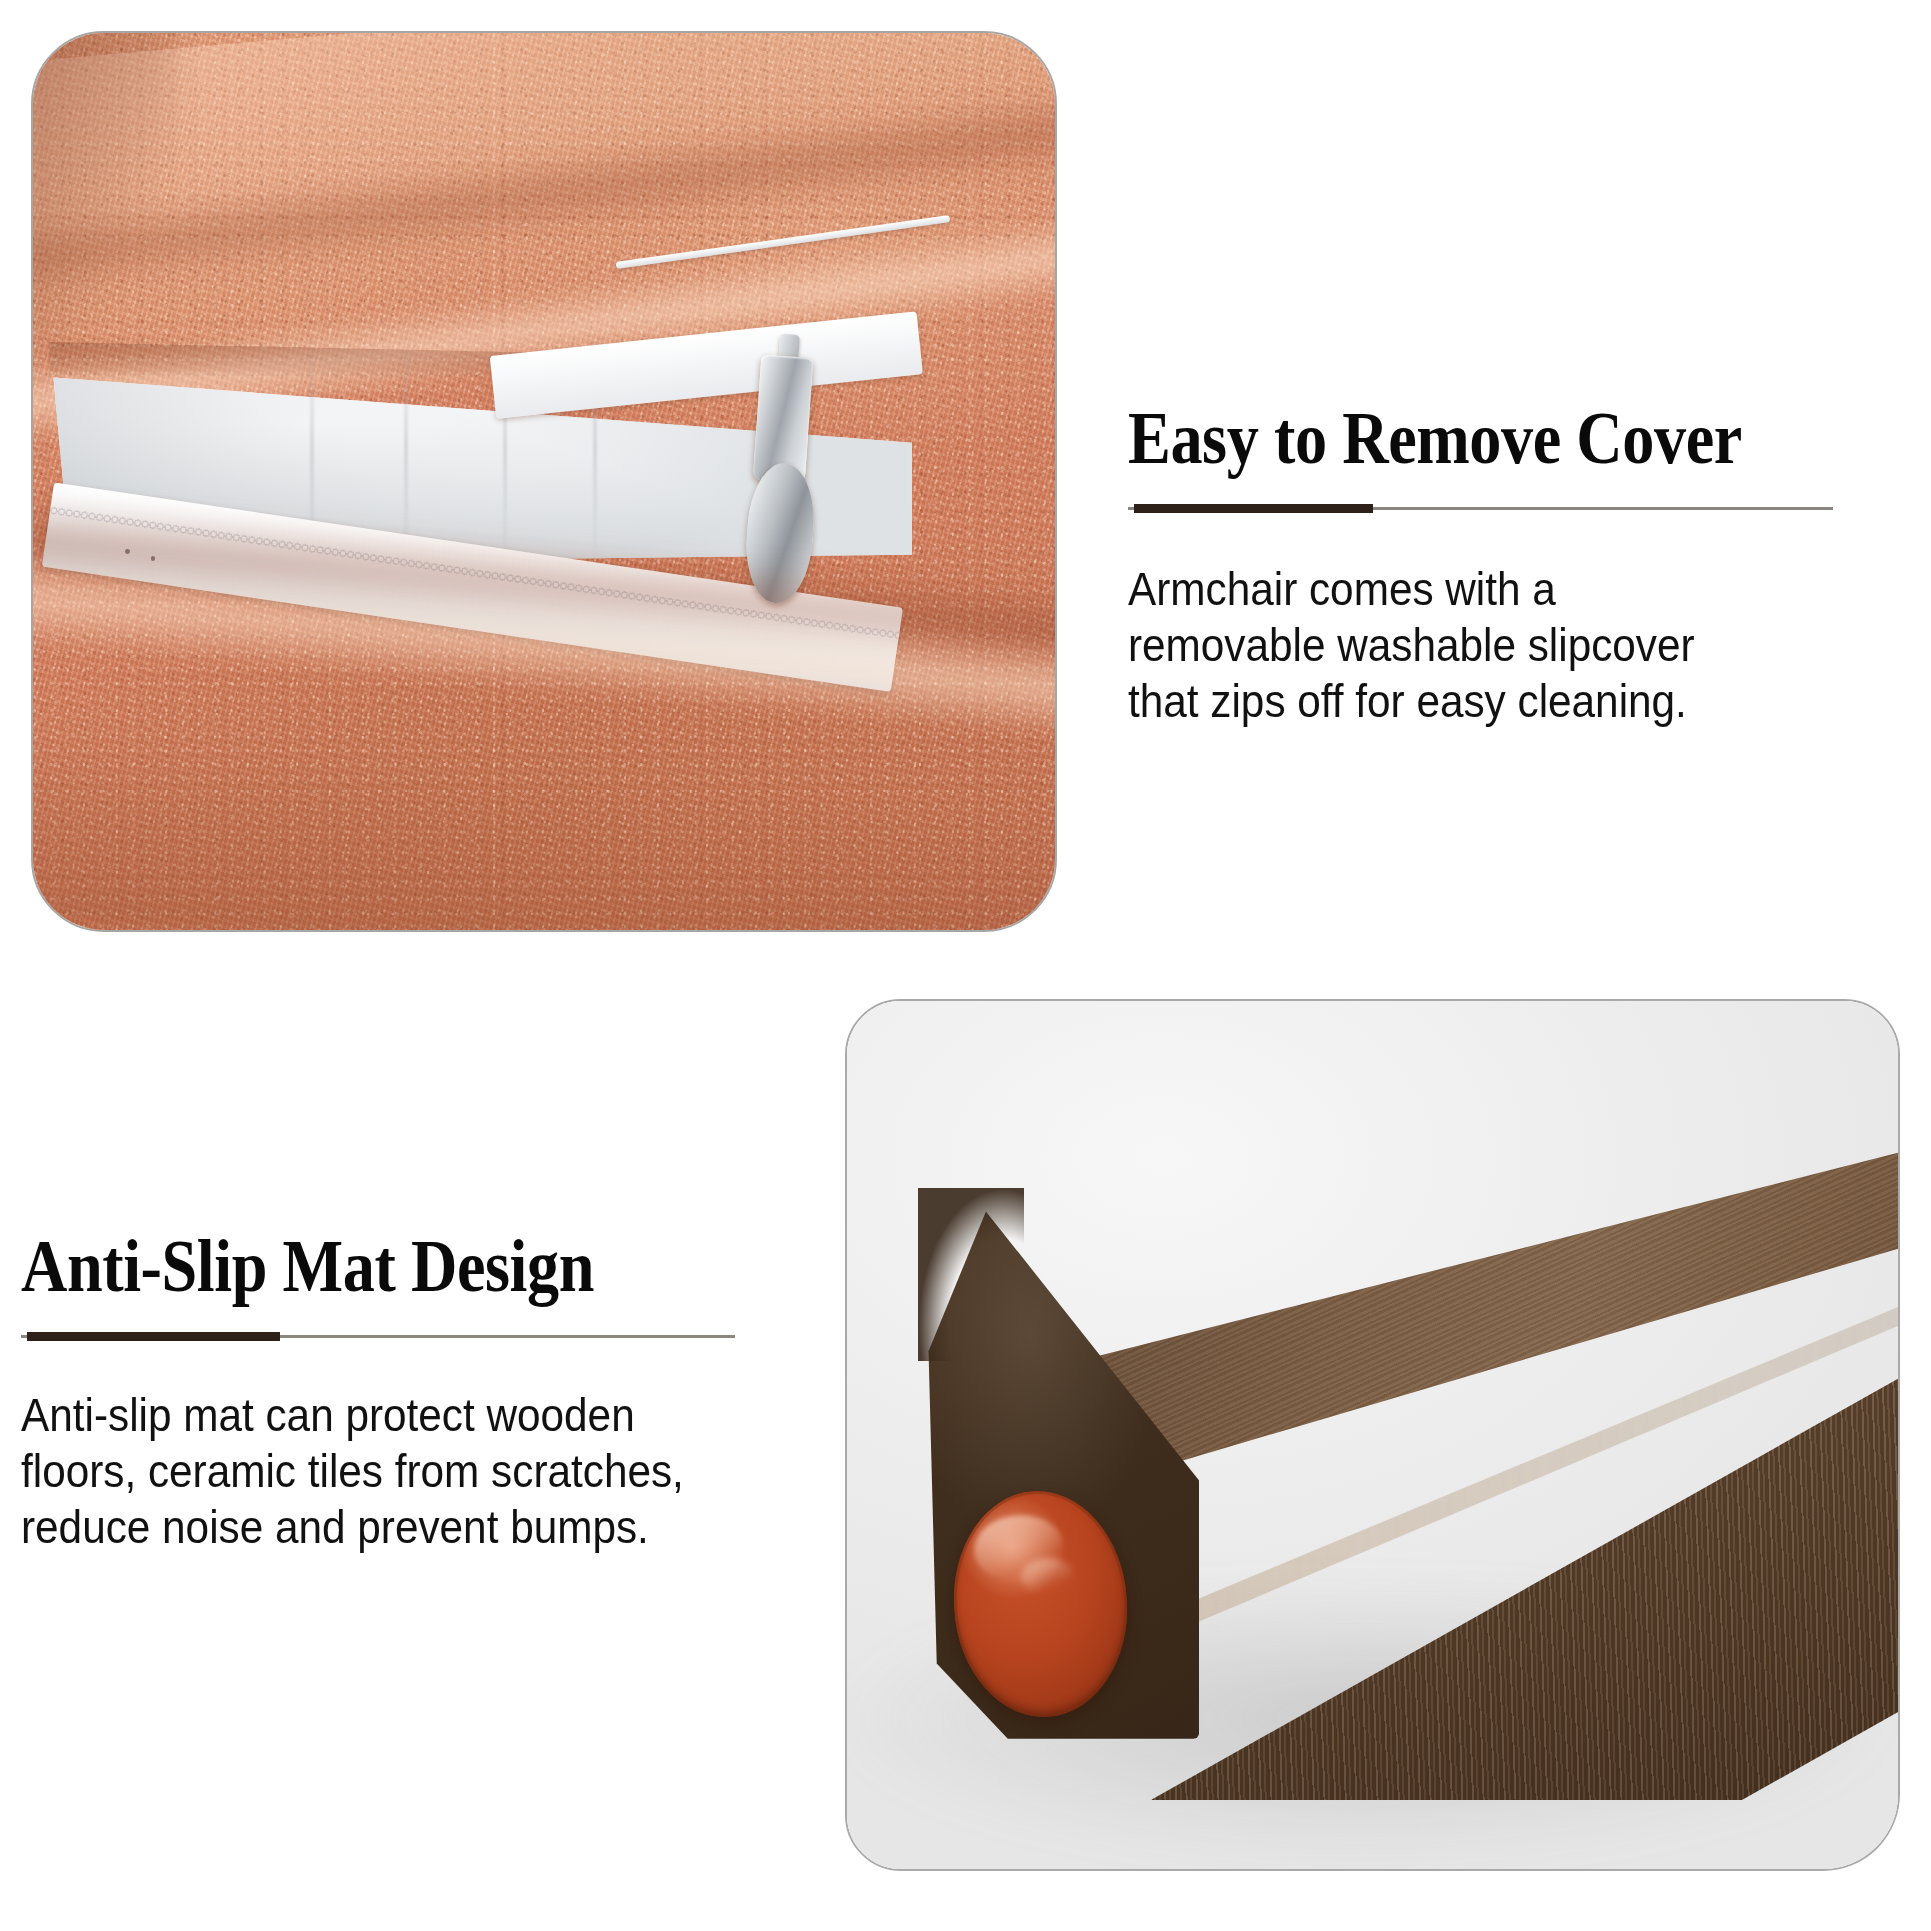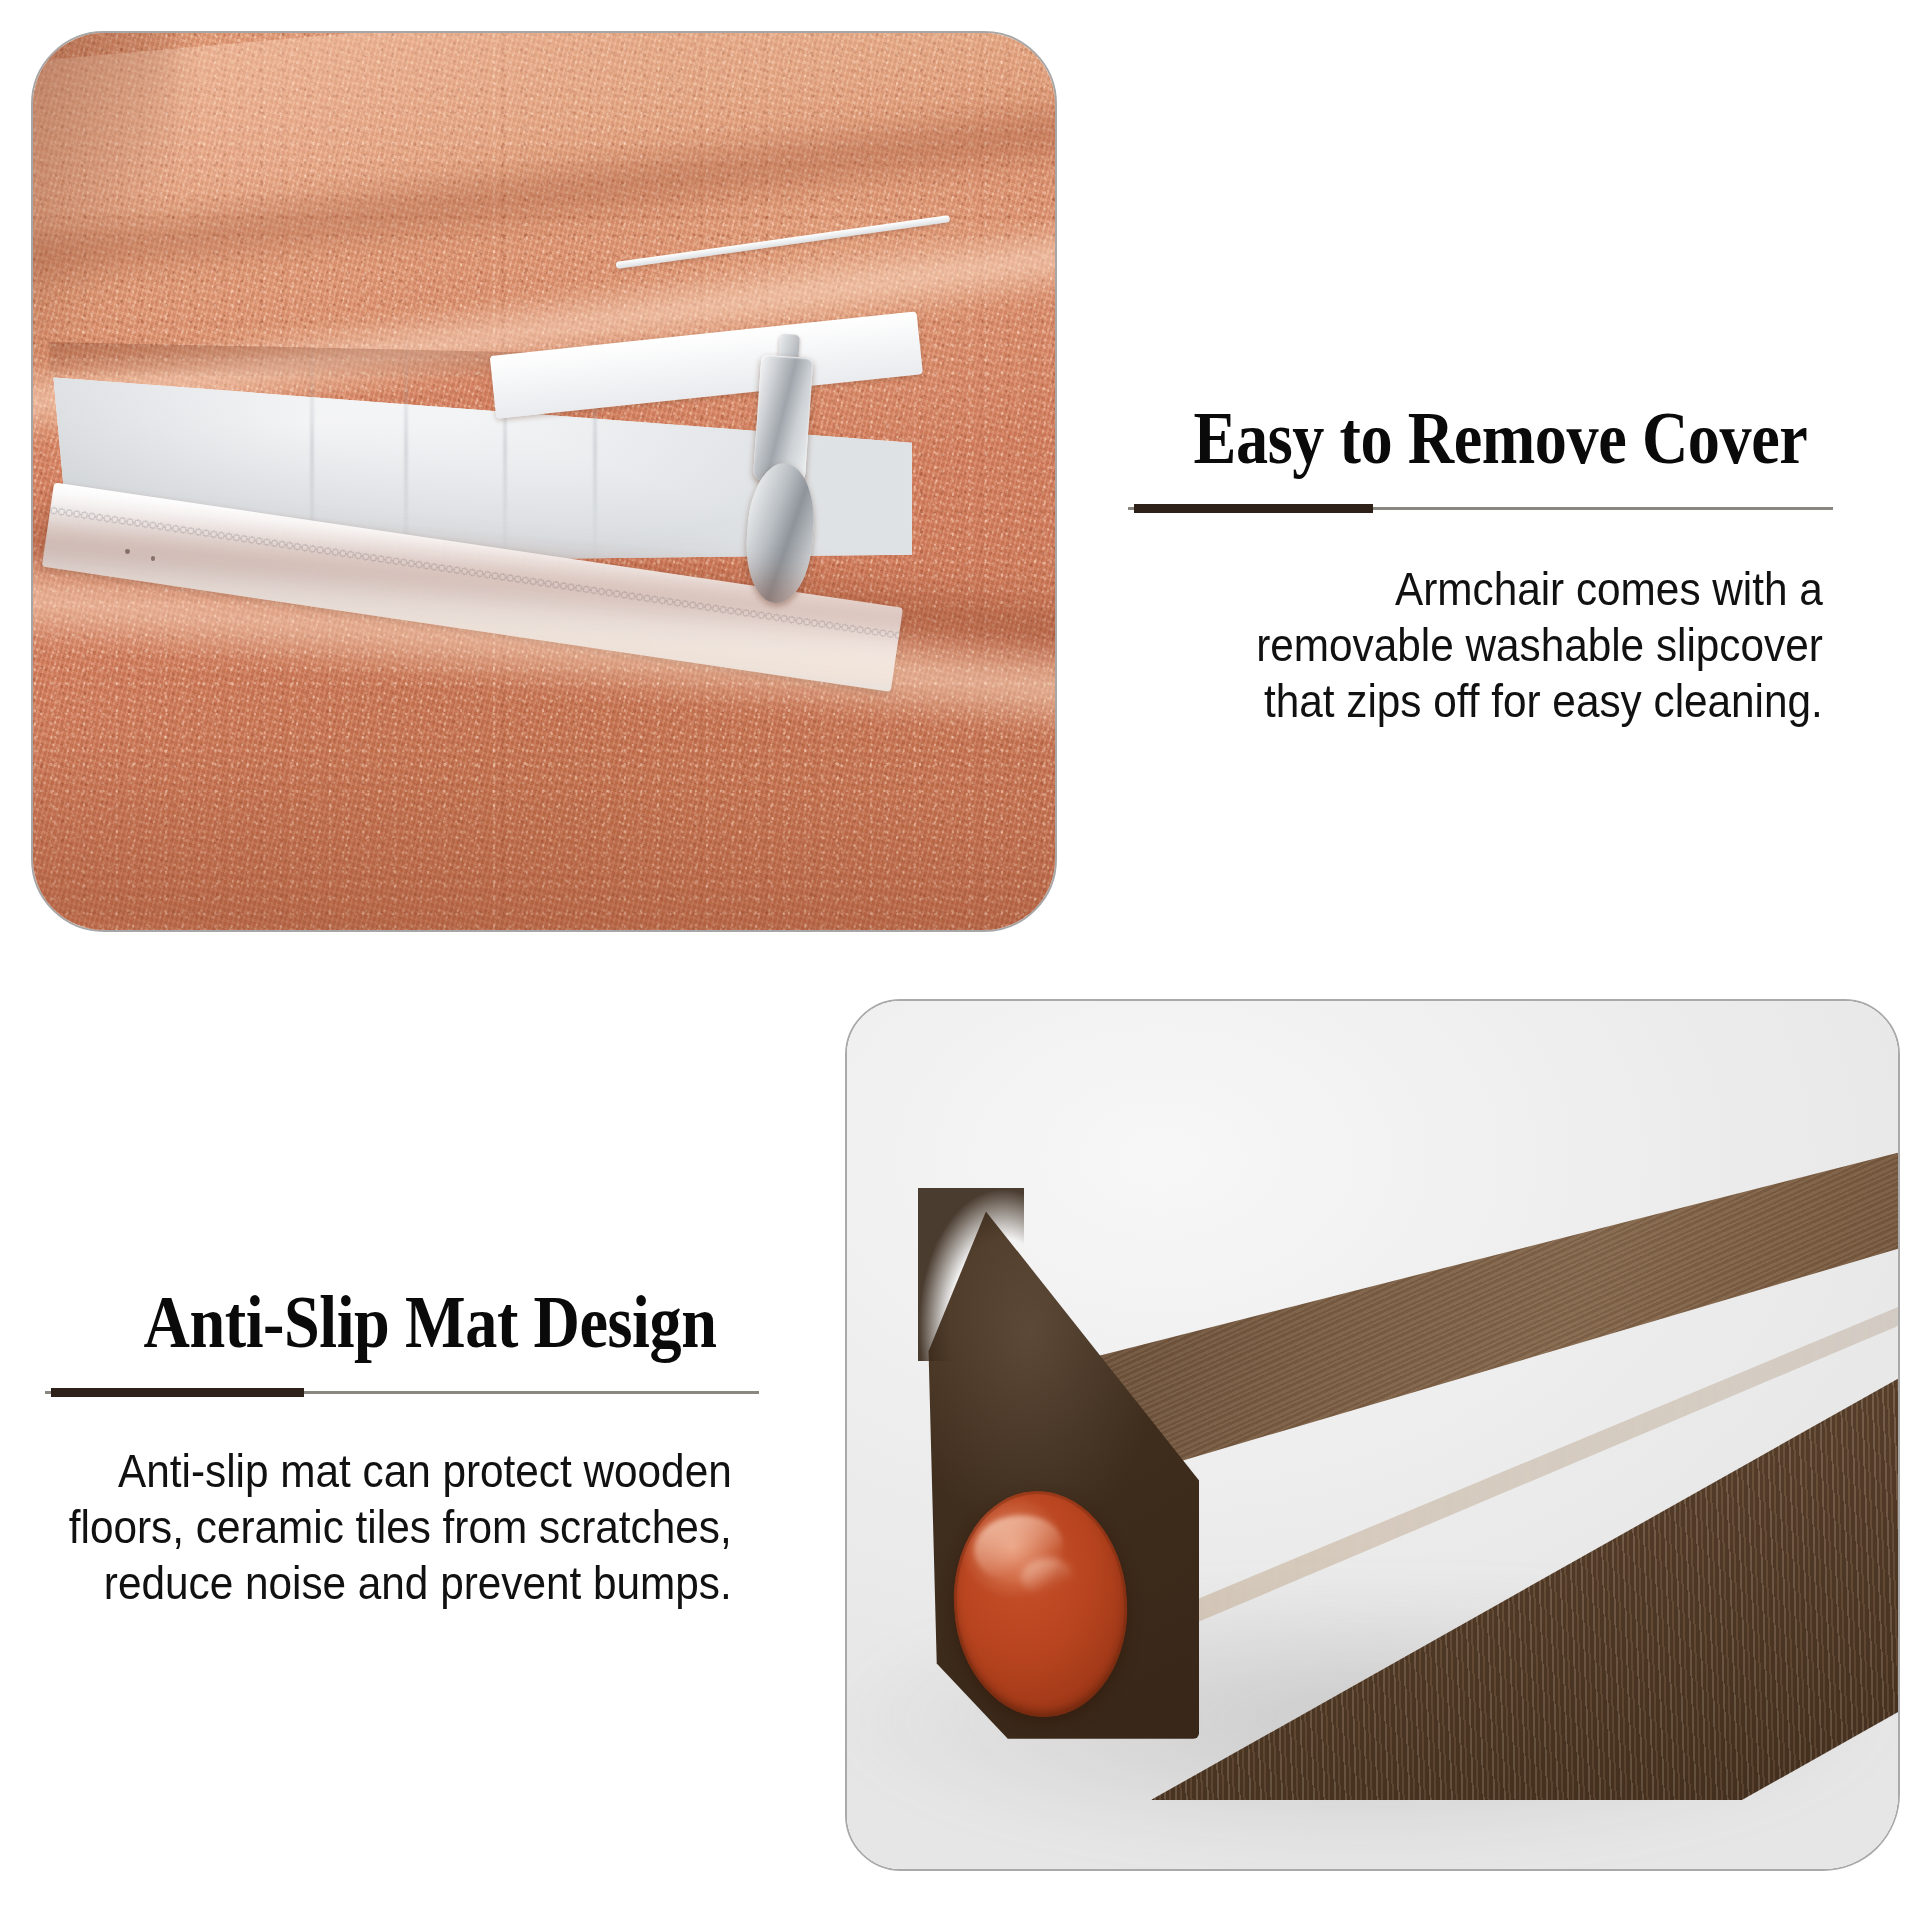--- a/index.html
+++ b/index.html
@@ -259,21 +259,21 @@
     border-radius:50%;
     background:linear-gradient(160deg, rgba(255,235,220,.55), rgba(255,200,175,0) 75%);
     filter:blur(3.9px);
   }
   .pad-rim{
     position:absolute;inset:0;border-radius:50%;
     box-shadow:inset 0 0 0 2.9px rgba(120,44,18,.40);
   }
 
   
-  .block{position:absolute;text-align:right;}
+  .block{position:absolute;}
   .heading{
     font-family:"Liberation Serif", "DejaVu Serif", serif;
     font-weight:bold;
     font-size:73px;
     line-height:.96;
     color:#0a0a0a;
     white-space:nowrap;
     transform:scaleX(.88);
     transform-origin:left center;
     letter-spacing:-0.5px;
@@ -291,21 +291,21 @@
     transform-origin:left top;
     white-space:pre-line;
   }
 
   #block-cover{ left:1128px; top:404px; width:772px; }
   #block-cover .rule{ width:705px; margin-top:29px; }
   #block-cover .rule-thin{ width:705px; }
   #block-cover .rule-thick{ width:239px; }
   #block-cover .body-text{ margin-top:48px; }
 
-  #block-mat{ left:21px; top:1288px; width:763px;margin-left:24px; }
+  #block-mat{ left:21px; top:1232px; width:763px; }
   #block-mat .rule{ width:714px; margin-top:29px; }
   #block-mat .rule-thin{ width:714px; }
   #block-mat .rule-thick{ width:253px; }
   #block-mat .body-text{ margin-top:46px; }
 </style>
 </head>
 <body>
 
 <div class="canvas">
 

